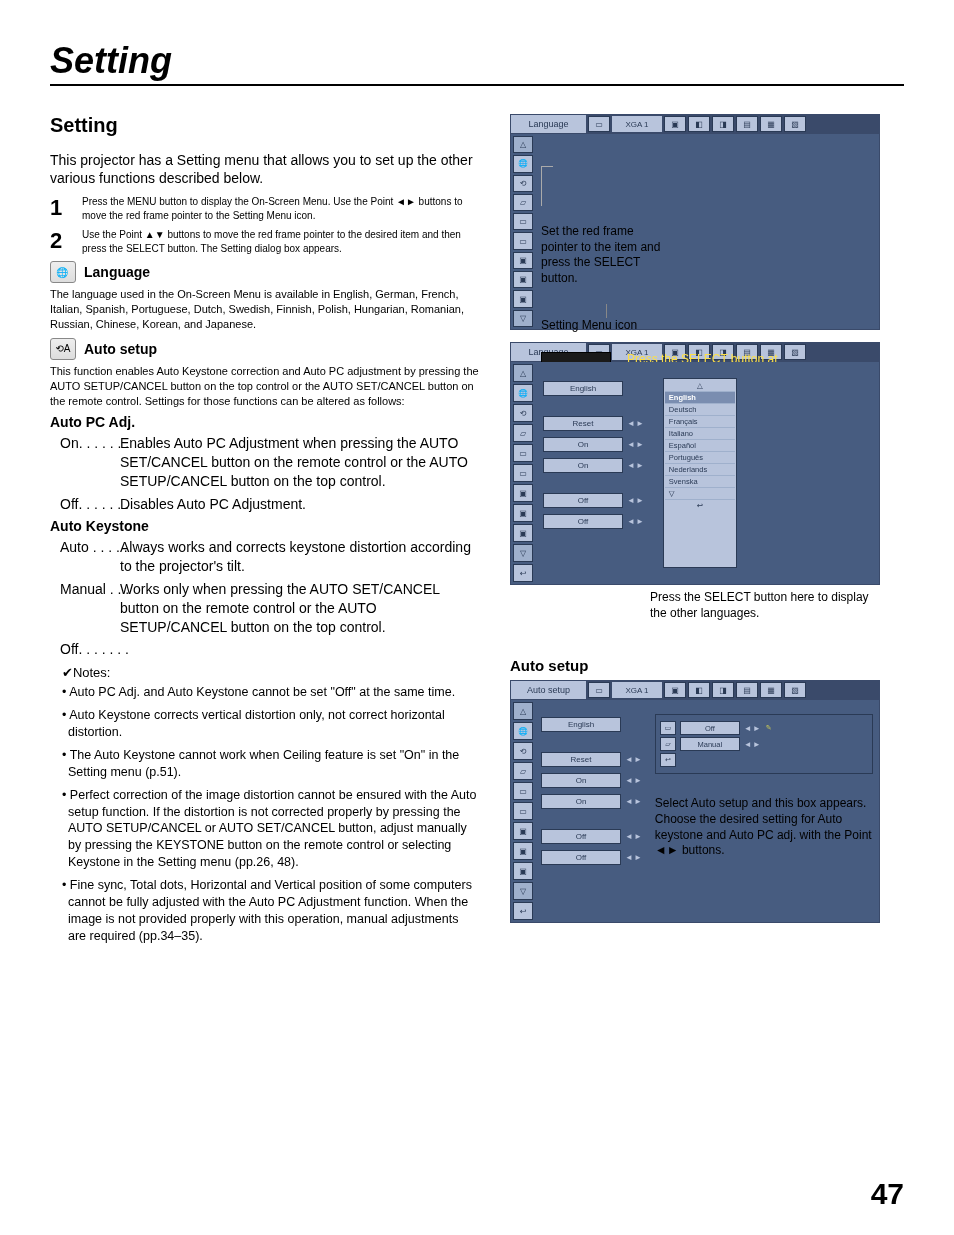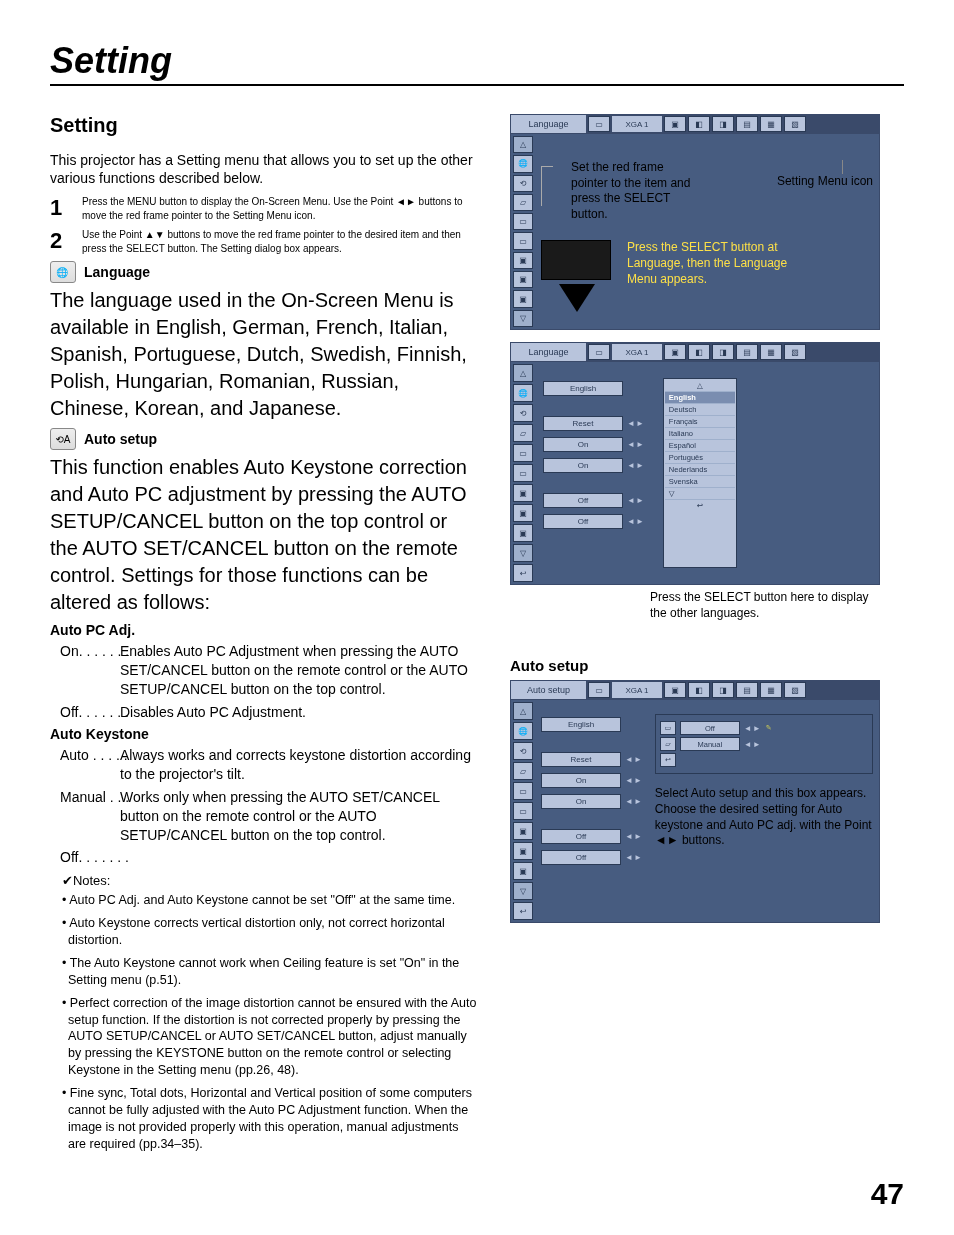--- a/index.html
+++ b/index.html
@@ -9,21 +9,21 @@
   .left-col { width: 430px; }
   .right-col { width: 370px; }
   .section-title { font-size: 20px; font-weight: bold; margin-bottom: 14px; }
   .intro { font-size: 14px; line-height: 1.3; margin-bottom: 8px; }
   .step { display: flex; gap: 12px; margin-bottom: 6px; }
   .step-num { font-size: 22px; font-weight: bold; width: 20px; flex-shrink: 0; }
   .step-text { font-size: 10px; line-height: 1.35; }
   .icon-row { display: flex; align-items: center; gap: 8px; margin: 6px 0 4px 0; }
   .icon-box { width: 26px; height: 22px; border: 1px solid #888; border-radius: 3px; background: linear-gradient(#eee,#ddd); font-size: 10px; display: flex; align-items: center; justify-content: center; }
   .sub-head { font-size: 14px; font-weight: bold; }
-  .para { font-size: 20px; line-height: 1.35; margin-bottom: 6px; }
+  .para { font-size: 11px; line-height: 1.35; margin-bottom: 6px; }
   .def-head { font-size: 14px; font-weight: bold; margin: 4px 0; }
   .def-line { font-size: 14px; line-height: 1.35; display: flex; margin-bottom: 4px; }
   .def-term { width: 70px; flex-shrink: 0; white-space: nowrap; padding-left: 10px; }
   .def-desc { flex: 1; }
   .notes-head { font-size: 13px; font-weight: normal; margin: 6px 0 4px 12px; }
   .note-item { font-size: 12.5px; line-height: 1.35; margin: 0 0 6px 18px; text-indent: -6px; }
   .note-item::before { content: "• "; }
   .right-head { font-size: 15px; font-weight: bold; margin-bottom: 6px; }
   .menu-bar { display: flex; align-items: center; border: 1px solid #3a4a6a; background: #3a4a6a; height: 20px; font-size: 9px; color: #2a3a55; margin-bottom: 0; }
   .mb-label { background: #b8c4dc; width: 76px; height: 100%; display: flex; align-items: center; justify-content: center; border-right: 1px solid #3a4a6a; }
@@ -39,21 +39,21 @@
   .opt-box { background:#b8c4dc; border:1px solid #2a3a55; width:80px; height:15px; font-size:8px; color:#2a3a55; display:flex; align-items:center; justify-content:center; margin:3px 0; }
   .opt-row { display:flex; align-items:center; gap:4px; }
   .lr { font-size:8px; color:#b8c4dc; letter-spacing:1px; }
   .lang-list { background:#b8c4dc; border:1px solid #2a3a55; width:74px; padding:1px; }
   .lang-list div { font-size:7.5px; color:#2a3a55; padding:1px 4px; border-bottom:1px solid #9fb0cc; }
   .lang-list div:last-child { border:none; text-align:center; }
   .lang-list div:first-child { text-align:center; }
   .lang-pick { color:#cc4400 !important; font-weight:bold; }
   .hi { background:#7a8db0; color:#fff !important; }
   .fig-caption { font-size:12px; line-height:1.35; margin-left:140px; margin-top:4px; }
-  .fig1-row { display:flex; gap:18px; align-items:flex-start; margin-top:20px; }
+  .fig1-row { display:flex; gap:18px; align-items:flex-start; margin-top:20px;flex-direction:column; }
   .fig1-callout { font-size:12px; line-height:1.3; }
   .leader { font-size:12px; color:#444; }
   .page-num { position:absolute; bottom:24px; right:50px; font-size:30px; font-weight:bold; }
   .sub-box { background:#475c80; border:1px solid #2a3a55; padding:4px; }
   .sub-opt-row { display:flex; align-items:center; gap:4px; margin:2px 0; }
   .sub-opt-box { background:#b8c4dc; border:1px solid #2a3a55; width:60px; height:14px; font-size:7.5px; color:#2a3a55; display:flex; align-items:center; justify-content:center; }
   .mini-icon { width:16px; height:14px; background:#b8c4dc; border:1px solid #2a3a55; font-size:7px; display:flex; align-items:center; justify-content:center; color:#2a3a55;}
 </style>
 </head>
 <body>
@@ -306,21 +306,21 @@
                 </div>
               <div class="sub-opt-row">
                   <div class="mini-icon">▱</div>
                   <div class="sub-opt-box">Manual</div>
                   <span class="lr">◄►</span>
                 </div>
               <div class="sub-opt-row">
                   <div class="mini-icon">↩</div>
                 </div>
             </div>
-            <div class="callout" style="color:#000;margin-top:12px">Select Auto setup and this box appears. Choose the desired setting for Auto keystone and Auto PC adj. with the Point ◄► buttons.</div>
+            <div class="callout" style="color:#000;margin-top:22px">Select Auto setup and this box appears. Choose the desired setting for Auto keystone and Auto PC adj. with the Point ◄► buttons.</div>
           </div>
         </div>
       </div>
     </div>
 
   </div>
 </div>
 
 <div class="page-num">47</div>
 

